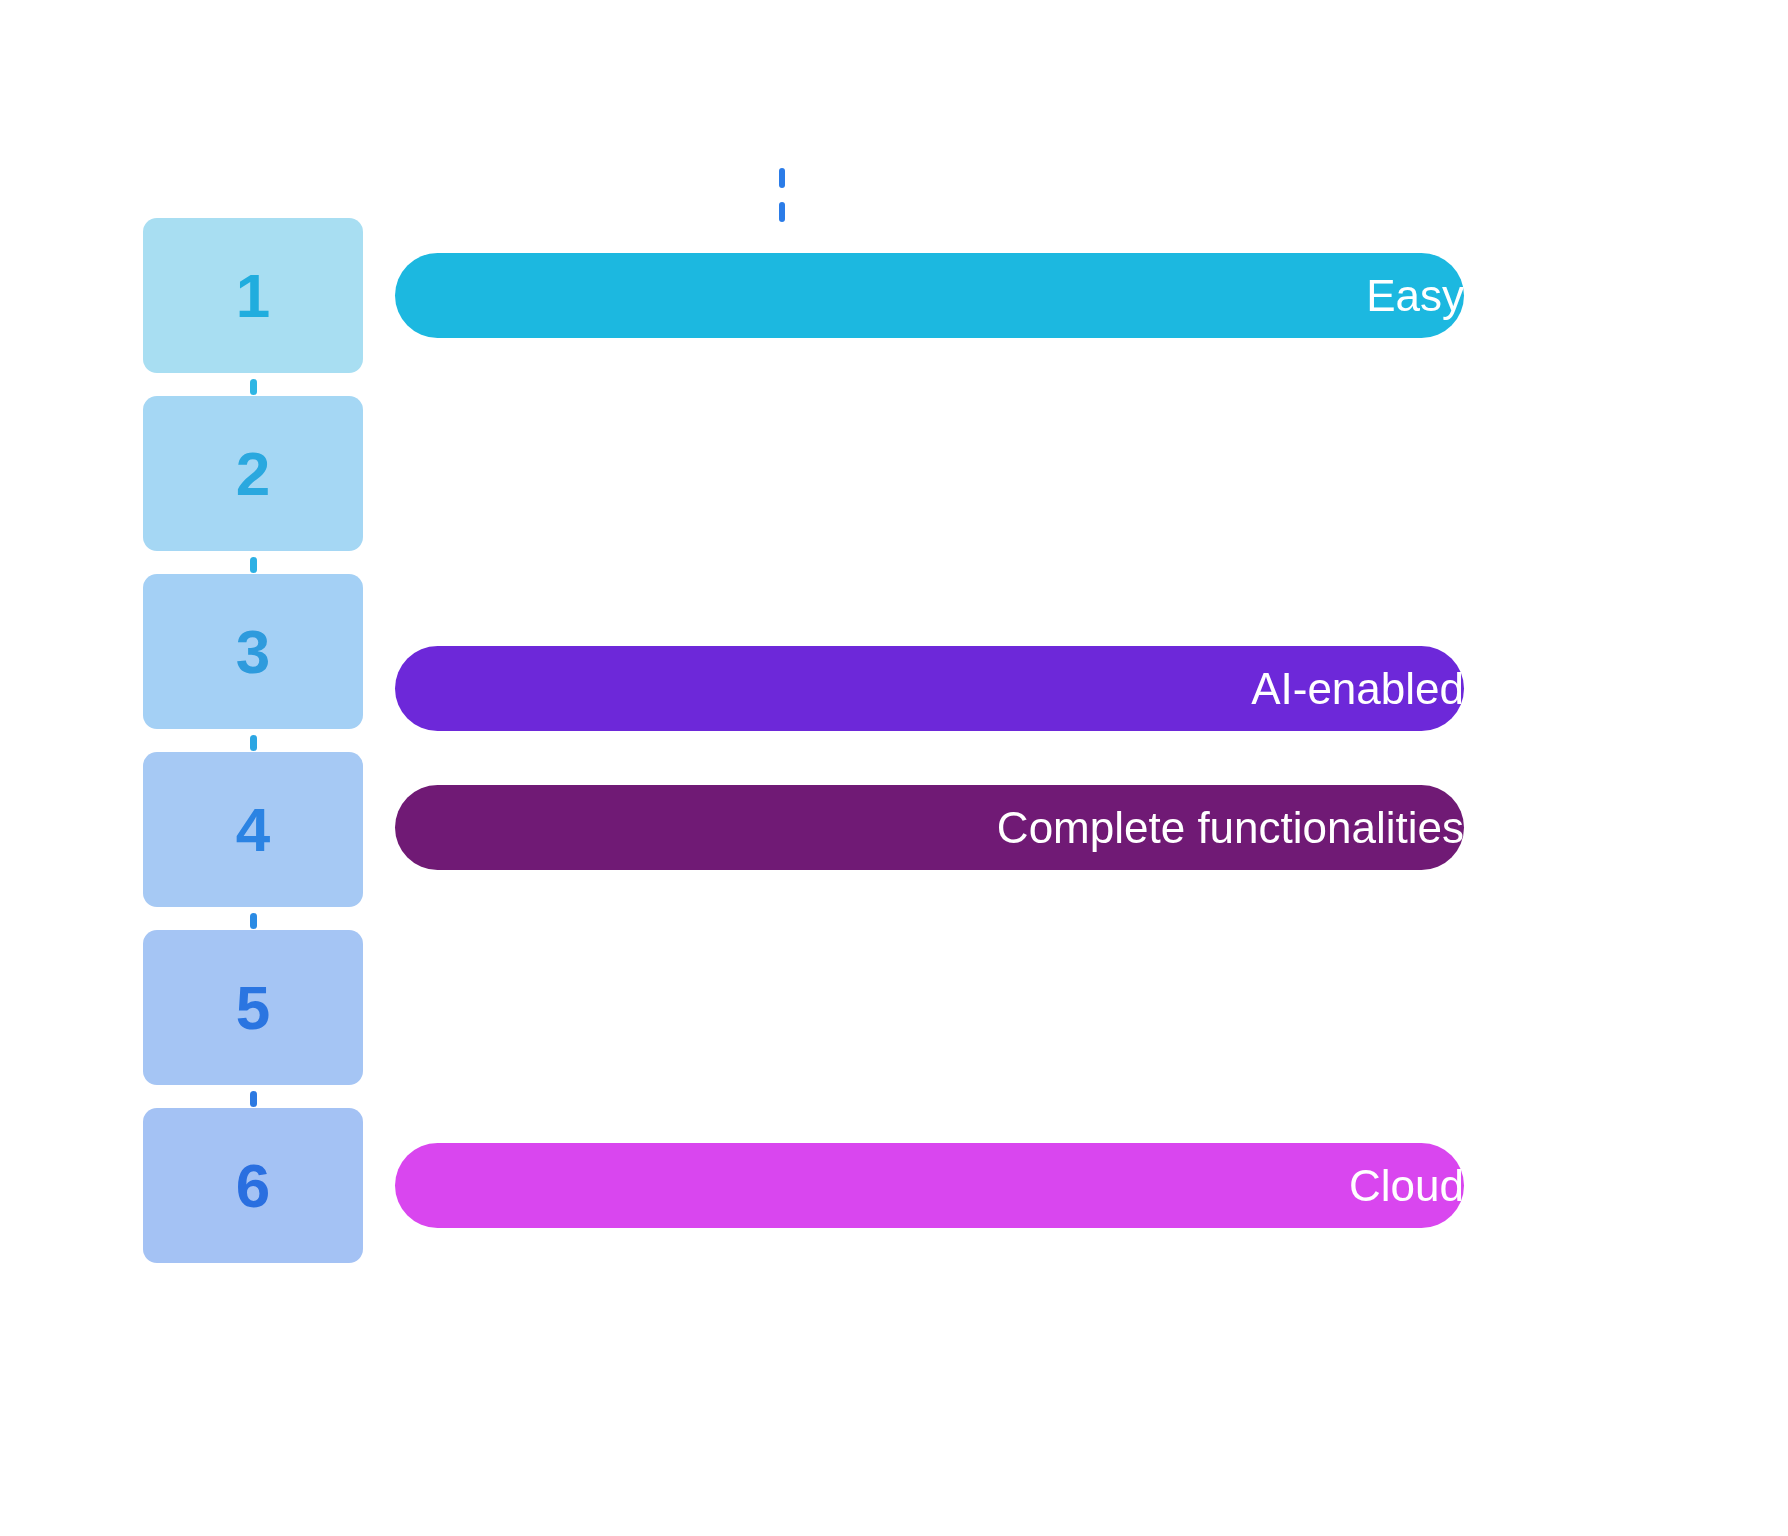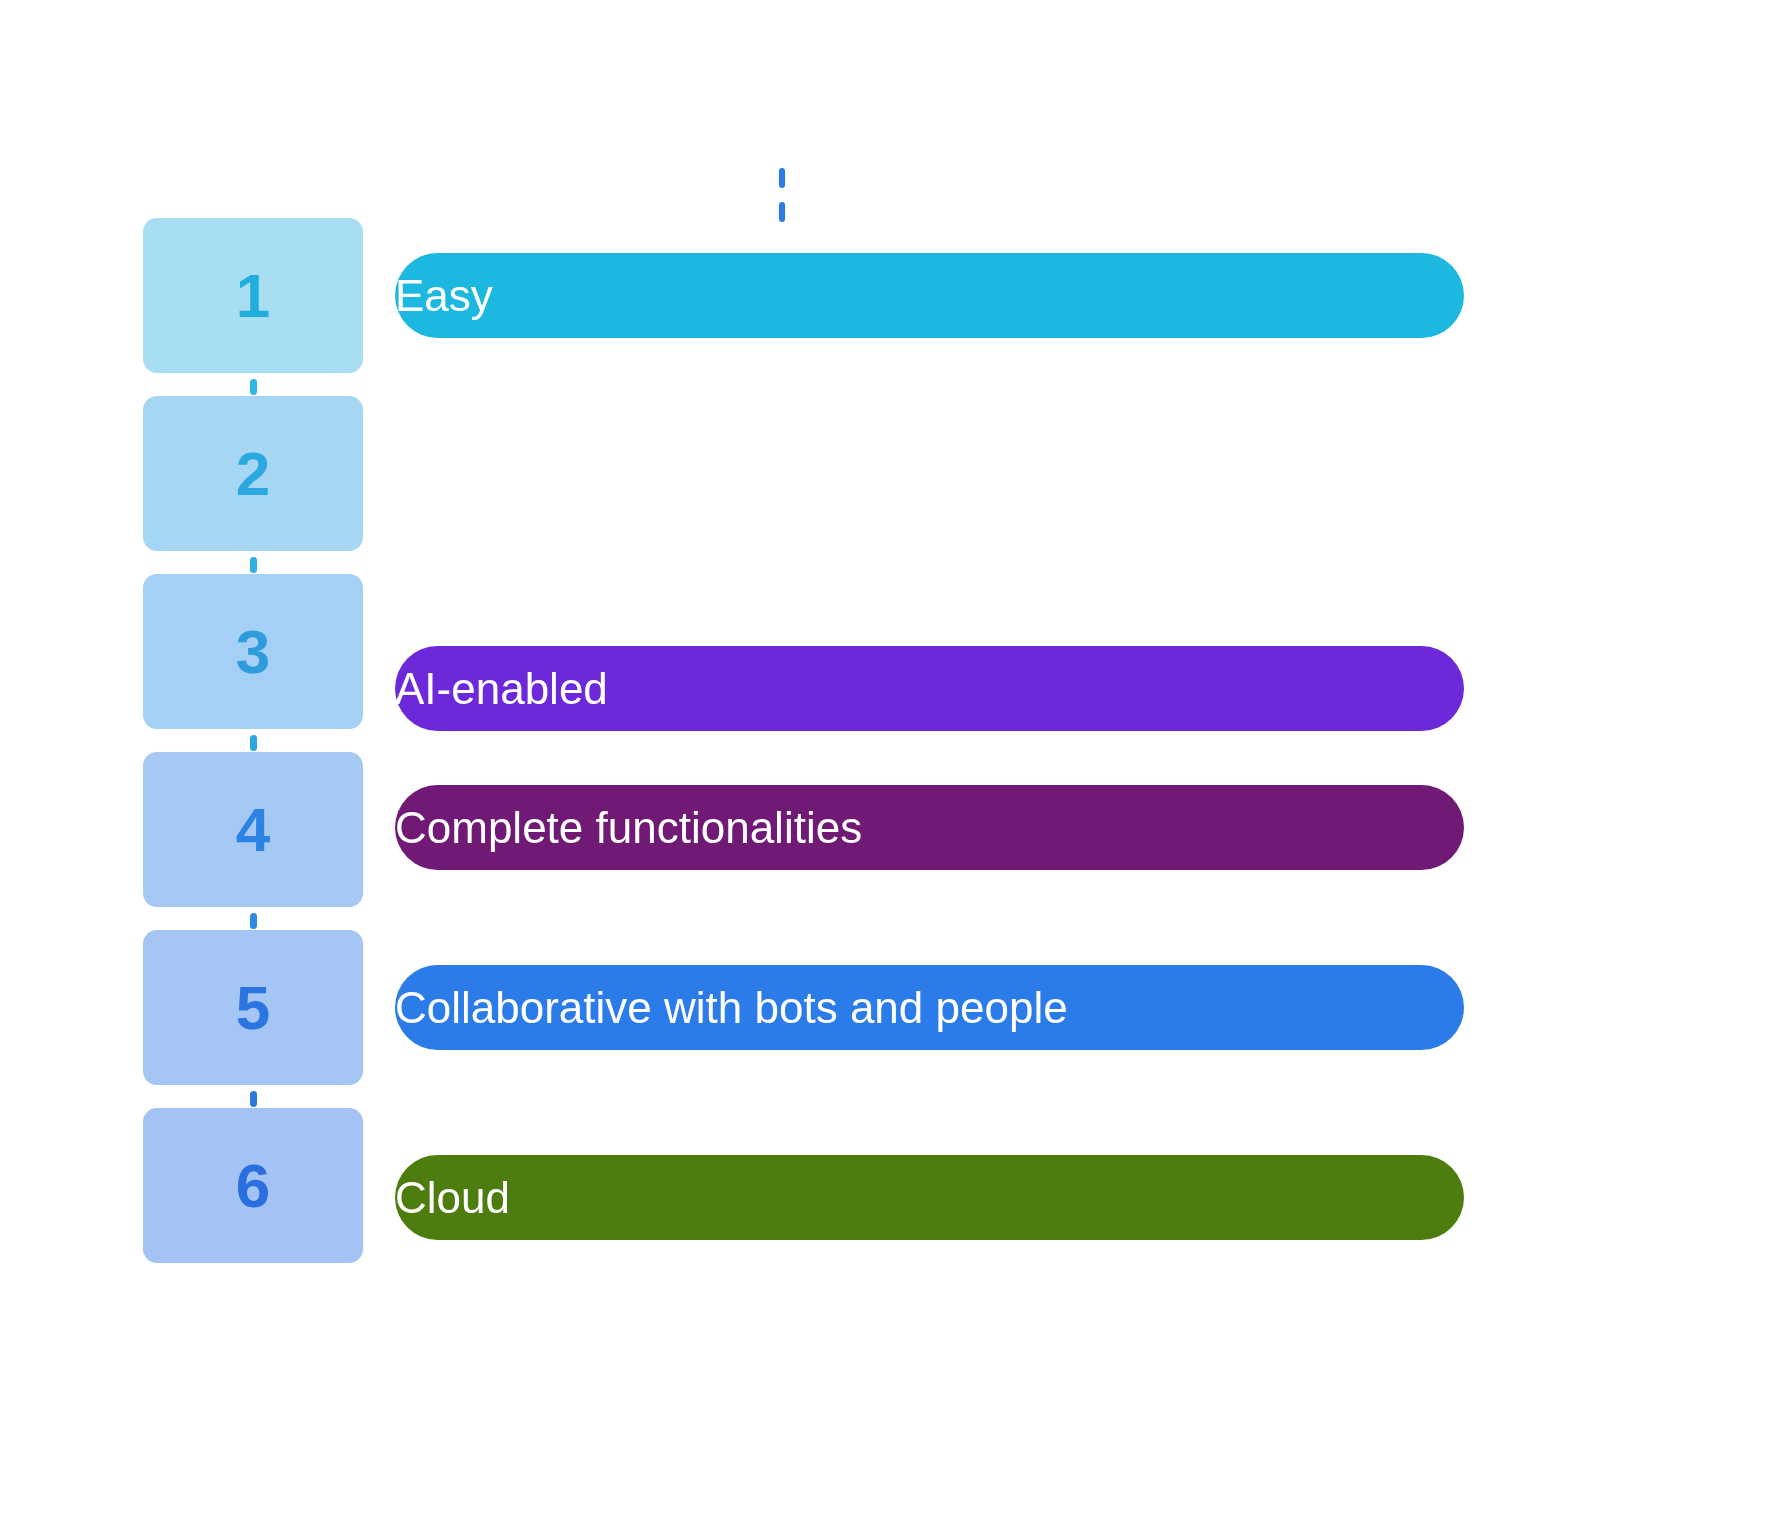--- a/index.html
+++ b/index.html
@@ -103,21 +103,21 @@
 
   
   .label-pill {
     position: absolute;
     left: 395px;
     width: 1069px;
     height: 85px;
     border-radius: 42.5px;
     display: flex;
     align-items: center;
-    justify-content: flex-start;
+    justify-content: flex-end;
   }
   .label-text {
     font-size: 44px;
     font-weight: normal;
     color: #ffffff;
     line-height: 1;
     white-space: nowrap;
   }
 </style>
 </head>
@@ -178,27 +178,24 @@
         </div>
       </div>
       <div class="row" style="top: 930px;">
         <div class="num-box" style="background: rgb(165, 197, 244);">
           <span class="num-text" style="color: rgb(42, 117, 225);">5</span>
         </div>
         <div class="step-connector" style="top: 155px;">
           <div class="seg s1" style="background: rgb(44, 121, 226);"></div>
           <div class="seg s2" style="background: rgb(44, 121, 226);"></div>
         </div>
-        <div class="label-pill" style="top: 35px; background: rgb(43, 124, 232);">
-          <span class="label-text">Collaborative with bots and people</span>
-        </div>
       </div>
       <div class="row" style="top: 1108px;">
         <div class="num-box" style="background: rgb(164, 194, 244);">
           <span class="num-text" style="color: rgb(42, 111, 224);">6</span>
         </div>
-        <div class="label-pill" style="top: 47px; background: #4d7c0f;">
+        <div class="label-pill" style="top: 35px; background: #d946ef;">
           <span class="label-text">Cloud</span>
         </div>
       </div>
     </div>
 
 </div>
 
 </body></html>

